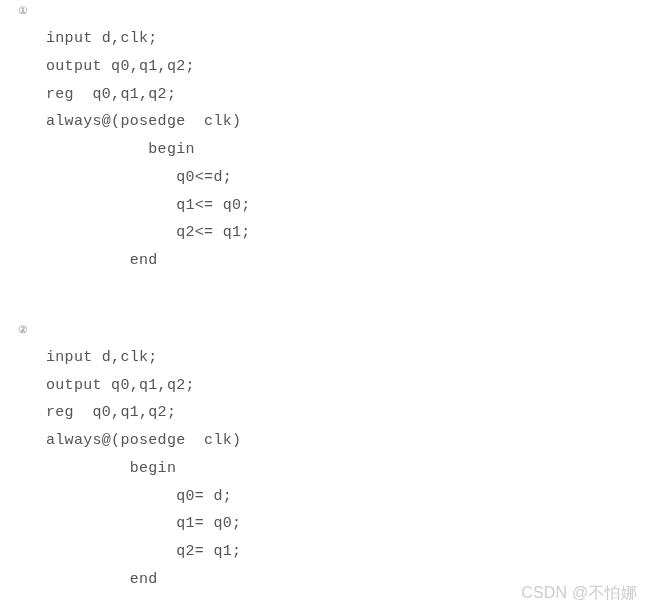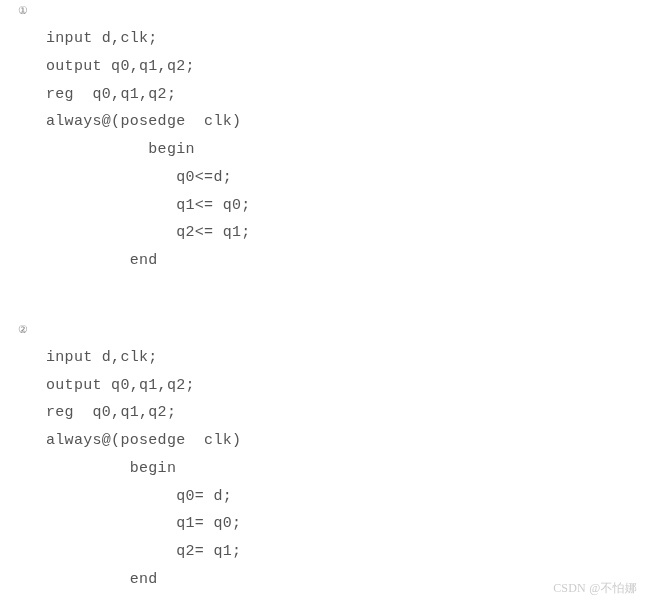--- a/index.html
+++ b/index.html
@@ -31,24 +31,24 @@
       line-height: 1.85;
       padding-left: 28px;
       letter-spacing: 0.3px;
     }
     .spacer {
       height: 50px;
     }
     .watermark {
       position: absolute;
       right: 12px;
-      bottom: 19px;
-      font-size: 12px;
+      bottom: 12px;
+      font-size: 16px;
       color: #ccc;
-      font-family: Liberation Serif, serif;
+      font-family: Liberation Sans, sans-serif;
       letter-spacing: 0.2px;
     }
   </style>
 </head>
 <body>
 
 <div class="content">
   <div class="marker">①</div>
   <div class="code-block">input d,clk;
 output q0,q1,q2;

